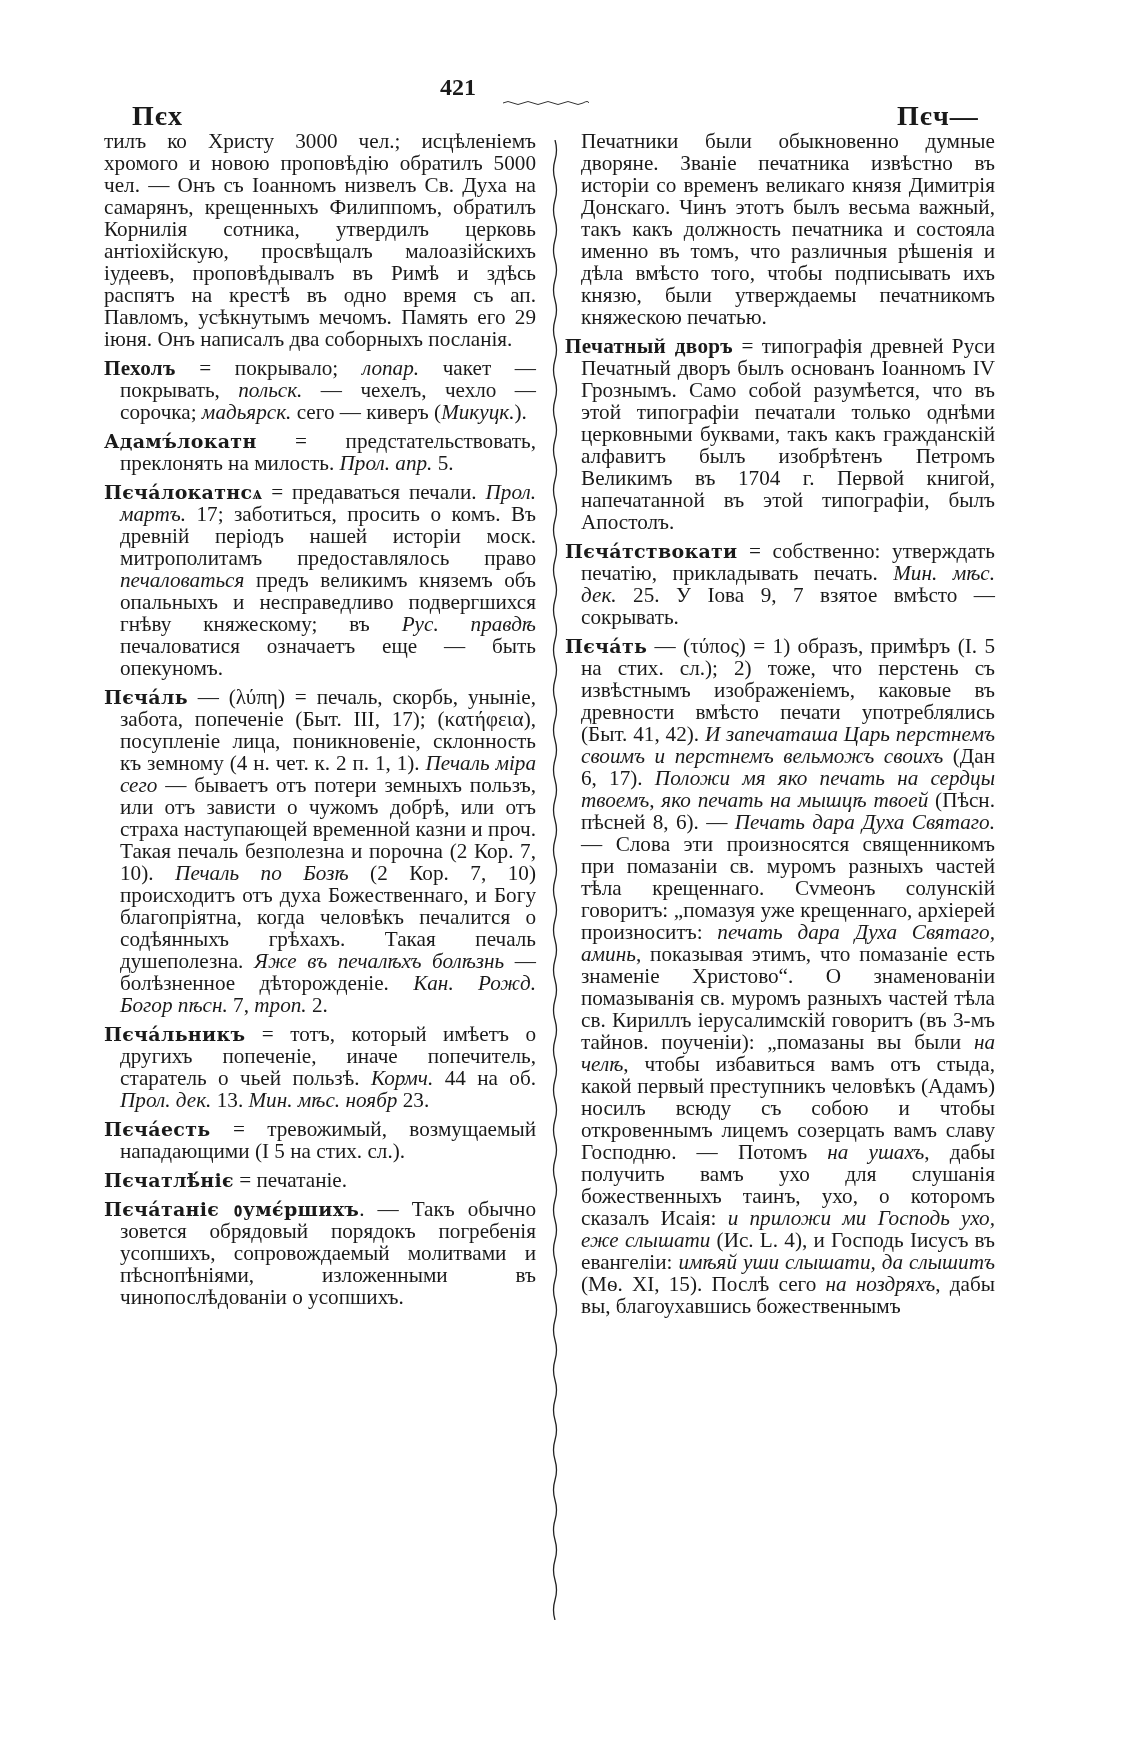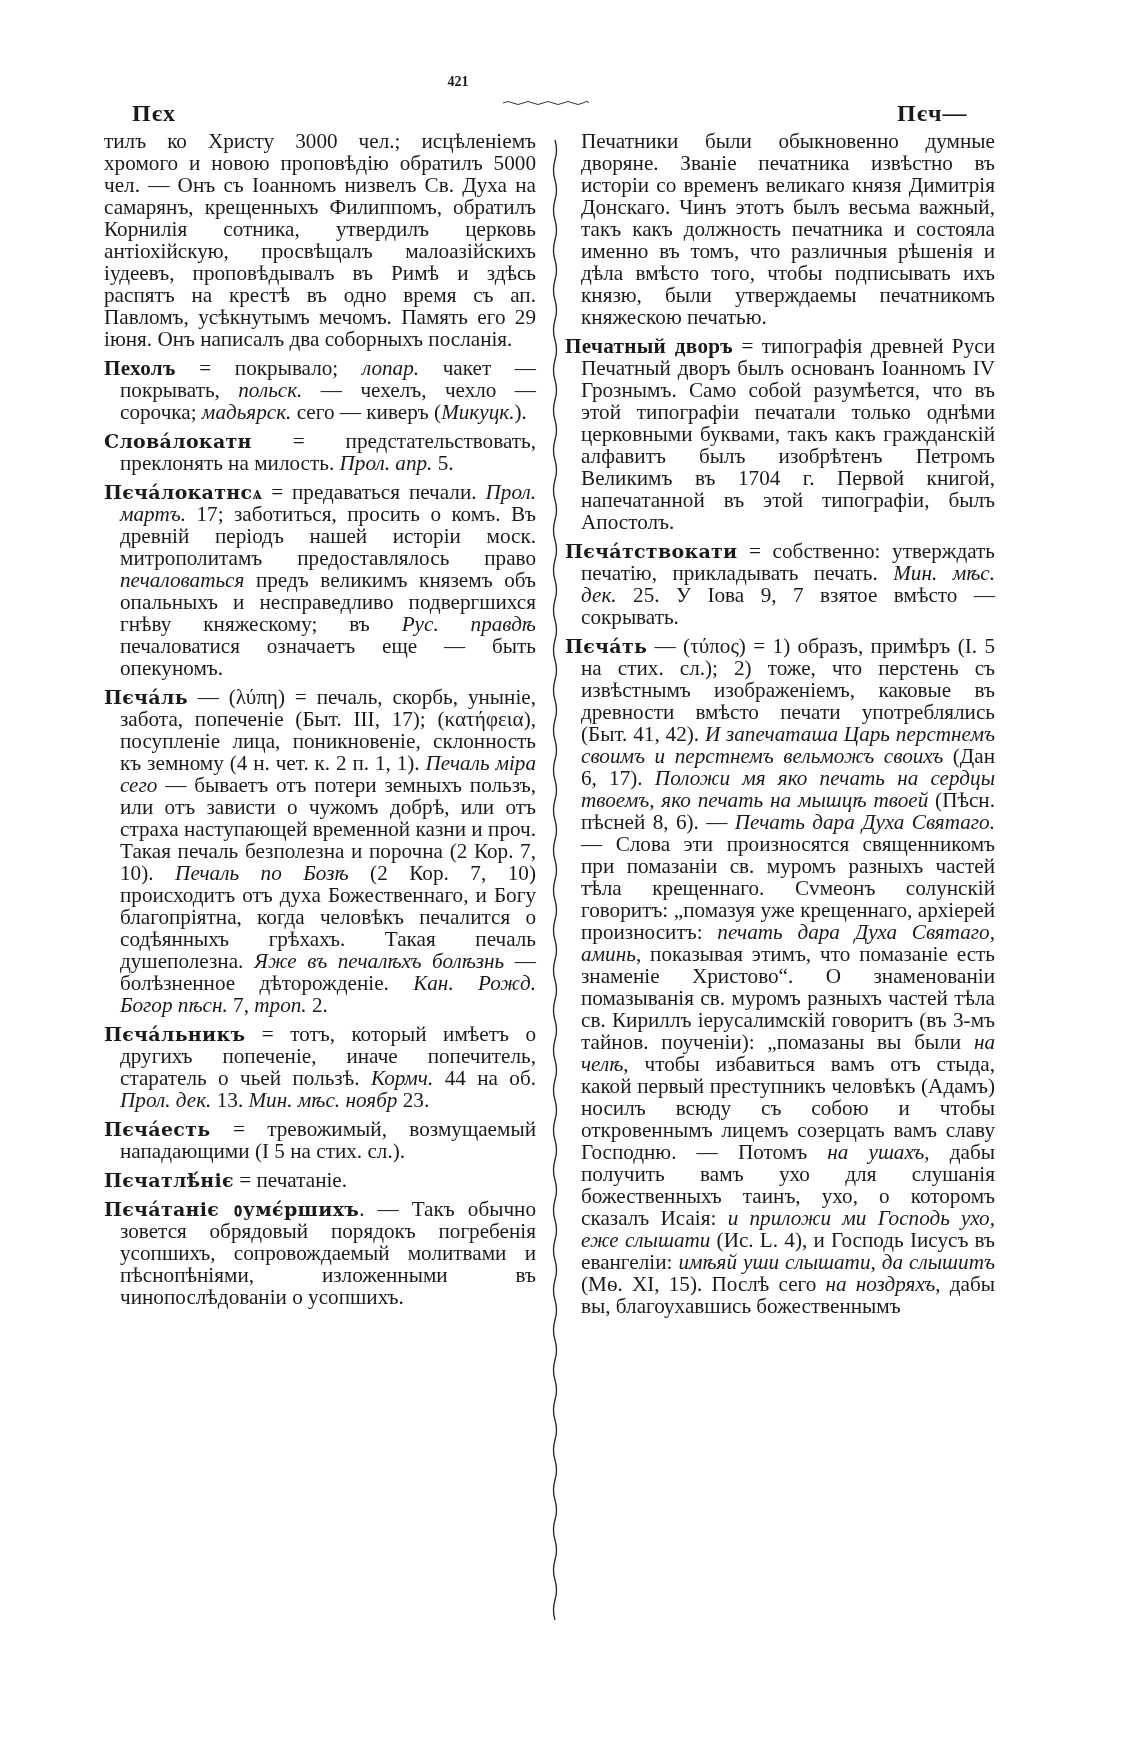--- a/index.html
+++ b/index.html
@@ -3,28 +3,28 @@
 <meta charset="utf-8">
 <style>
   html, body { margin: 0; padding: 0; background: #ffffff; }
   body {
     width: 1132px; height: 1755px; position: relative; overflow: hidden;
     font-family: "DejaVu Serif", "Liberation Serif", serif;
     color: #1a1a1a;
   }
   .page-number {
     position: absolute; left: 0; width: 916px; top: 74px;
-    text-align: center; font-size: 14px; font-weight: bold;
+    text-align: center; font-size: 24px; font-weight: bold;
     font-family: "Liberation Serif", serif;
   }
   .page-number-rule {
     position: absolute; left: 503px; top: 100px; width: 86px; height: 6px;
   }
   .running-head {
-    position: absolute; top: 100px; font-size: 24px; font-weight: bold;
+    position: absolute; top: 100px; font-size: 28px; font-weight: bold;
     font-family: "Liberation Serif", serif; letter-spacing: 1px;
   }
   .running-head.left { left: 132px; }
   .running-head.right { left: 897px; text-align: center; }
   .column {
     position: absolute; top: 130px;
     font-family: "Liberation Serif", serif;
     font-size: 21.2px; line-height: 22px;
     text-align: justify;
   }
@@ -47,21 +47,21 @@
   <div class="page-number">421</div>
   <svg class="page-number-rule" viewBox="0 0 86 6">
     <path d="M0 3 Q 5 0 10 3 T 20 3 T 30 3 T 40 3 T 50 3 T 60 3 T 70 3 T 80 3 T 86 3" fill="none" stroke="#333" stroke-width="1"></path>
   </svg>
   <div class="running-head left">Пєх</div>
   <div class="running-head right">Пєч—</div>
 
   <div class="column left" id="col-left">
       <p class="entry continuation"><span>тилъ ко Христу 3000 чел.; исцѣленіемъ хромого и новою проповѣдію обратилъ 5000 чел. — Онъ съ Іоанномъ низвелъ Св. Духа на самарянъ, крещенныхъ Филиппомъ, обратилъ Корнилія сотника, утвердилъ церковь антіохійскую, просвѣщалъ малоазійскихъ іудеевъ, проповѣдывалъ въ Римѣ и здѣсь распятъ на крестѣ въ одно время съ ап. Павломъ, усѣкнутымъ мечомъ. Память его 29 іюня. Онъ написалъ два соборныхъ посланія.</span></p>
       <p class="entry"><span class="headword">Пехолъ</span><span> = покрывало; </span><span class="it">лопар.</span><span> чакет — покрывать, </span><span class="it">польск.</span><span> — чехелъ, чехло — сорочка; </span><span class="it">мадьярск.</span><span> сего — киверъ (</span><span class="it">Микуцк.</span><span>).</span></p>
-      <p class="entry"><span class="headword slavonic">Слова́локатн</span><span> = предстательствовать, преклонять на милость. </span><span class="it">Прол. апр.</span><span> 5.</span></p>
+      <p class="entry"><span class="headword slavonic">Адамъ́локатн</span><span> = предстательствовать, преклонять на милость. </span><span class="it">Прол. апр.</span><span> 5.</span></p>
       <p class="entry"><span class="headword slavonic">Пєча́локатнсѧ</span><span> = предаваться печали. </span><span class="it">Прол. мартъ.</span><span> 17; заботиться, просить о комъ. Въ древній періодъ нашей исторіи моск. митрополитамъ предоставлялось право </span><span class="it">печаловаться</span><span> предъ великимъ княземъ объ опальныхъ и несправедливо подвергшихся гнѣву княжескому; въ </span><span class="it">Рус. правдѣ</span><span> печаловатися означаетъ еще — быть опекуномъ.</span></p>
       <p class="entry"><span class="headword slavonic">Пєча́ль</span><span> — (λύπη) = печаль, скорбь, уныніе, забота, попеченіе (Быт. III, 17); (κατήφεια), посупленіе лица, поникновеніе, склонность къ земному (4 н. чет. к. 2 п. 1, 1). </span><span class="it">Печаль міра сего</span><span> — бываетъ отъ потери земныхъ пользъ, или отъ зависти о чужомъ добрѣ, или отъ страха наступающей временной казни и проч. Такая печаль безполезна и порочна (2 Кор. 7, 10). </span><span class="it">Печаль по Бозѣ</span><span> (2 Кор. 7, 10) происходитъ отъ духа Божественнаго, и Богу благопріятна, когда человѣкъ печалится о содѣянныхъ грѣхахъ. Такая печаль душеполезна. </span><span class="it">Яже въ печалѣхъ болѣзнь</span><span> — болѣзненное дѣторожденіе. </span><span class="it">Кан. Рожд. Богор пѣсн.</span><span> 7, </span><span class="it">троп.</span><span> 2.</span></p>
       <p class="entry"><span class="headword slavonic">Пєча́льникъ</span><span> = тотъ, который имѣетъ о другихъ попеченіе, иначе попечитель, старатель о чьей пользѣ. </span><span class="it">Кормч.</span><span> 44 на об. </span><span class="it">Прол. дек.</span><span> 13. </span><span class="it">Мин. мѣс. ноябр</span><span> 23.</span></p>
       <p class="entry"><span class="headword slavonic">Пєча́есть</span><span> = тревожимый, возмущаемый нападающими (I 5 на стих. сл.).</span></p>
       <p class="entry"><span class="headword slavonic">Пєчатлѣ́ніє</span><span> = печатаніе.</span></p>
       <p class="entry"><span class="headword slavonic">Пєча́таніє ᲂумє́ршихъ</span><span>. — Такъ обычно зовется обрядовый порядокъ погребенія усопшихъ, сопровождаемый молитвами и пѣснопѣніями, изложенными въ чинопослѣдованіи о усопшихъ.</span></p>
     </div>
 
   <svg class="divider" viewBox="0 0 12 1480" preserveAspectRatio="none">
     <path id="divider-path" fill="none" stroke="#222" stroke-width="1.3" d="M6 0 Q 9 10 6 20 Q 3 30 6 40 Q 9 50 6 60 Q 3 70 6 80 Q 9 90 6 100 Q 3 110 6 120 Q 9 130 6 140 Q 3 150 6 160 Q 9 170 6 180 Q 3 190 6 200 Q 9 210 6 220 Q 3 230 6 240 Q 9 250 6 260 Q 3 270 6 280 Q 9 290 6 300 Q 3 310 6 320 Q 9 330 6 340 Q 3 350 6 360 Q 9 370 6 380 Q 3 390 6 400 Q 9 410 6 420 Q 3 430 6 440 Q 9 450 6 460 Q 3 470 6 480 Q 9 490 6 500 Q 3 510 6 520 Q 9 530 6 540 Q 3 550 6 560 Q 9 570 6 580 Q 3 590 6 600 Q 9 610 6 620 Q 3 630 6 640 Q 9 650 6 660 Q 3 670 6 680 Q 9 690 6 700 Q 3 710 6 720 Q 9 730 6 740 Q 3 750 6 760 Q 9 770 6 780 Q 3 790 6 800 Q 9 810 6 820 Q 3 830 6 840 Q 9 850 6 860 Q 3 870 6 880 Q 9 890 6 900 Q 3 910 6 920 Q 9 930 6 940 Q 3 950 6 960 Q 9 970 6 980 Q 3 990 6 1000 Q 9 1010 6 1020 Q 3 1030 6 1040 Q 9 1050 6 1060 Q 3 1070 6 1080 Q 9 1090 6 1100 Q 3 1110 6 1120 Q 9 1130 6 1140 Q 3 1150 6 1160 Q 9 1170 6 1180 Q 3 1190 6 1200 Q 9 1210 6 1220 Q 3 1230 6 1240 Q 9 1250 6 1260 Q 3 1270 6 1280 Q 9 1290 6 1300 Q 3 1310 6 1320 Q 9 1330 6 1340 Q 3 1350 6 1360 Q 9 1370 6 1380 Q 3 1390 6 1400 Q 9 1410 6 1420 Q 3 1430 6 1440 Q 9 1450 6 1460 Q 3 1470 6 1480"></path>

